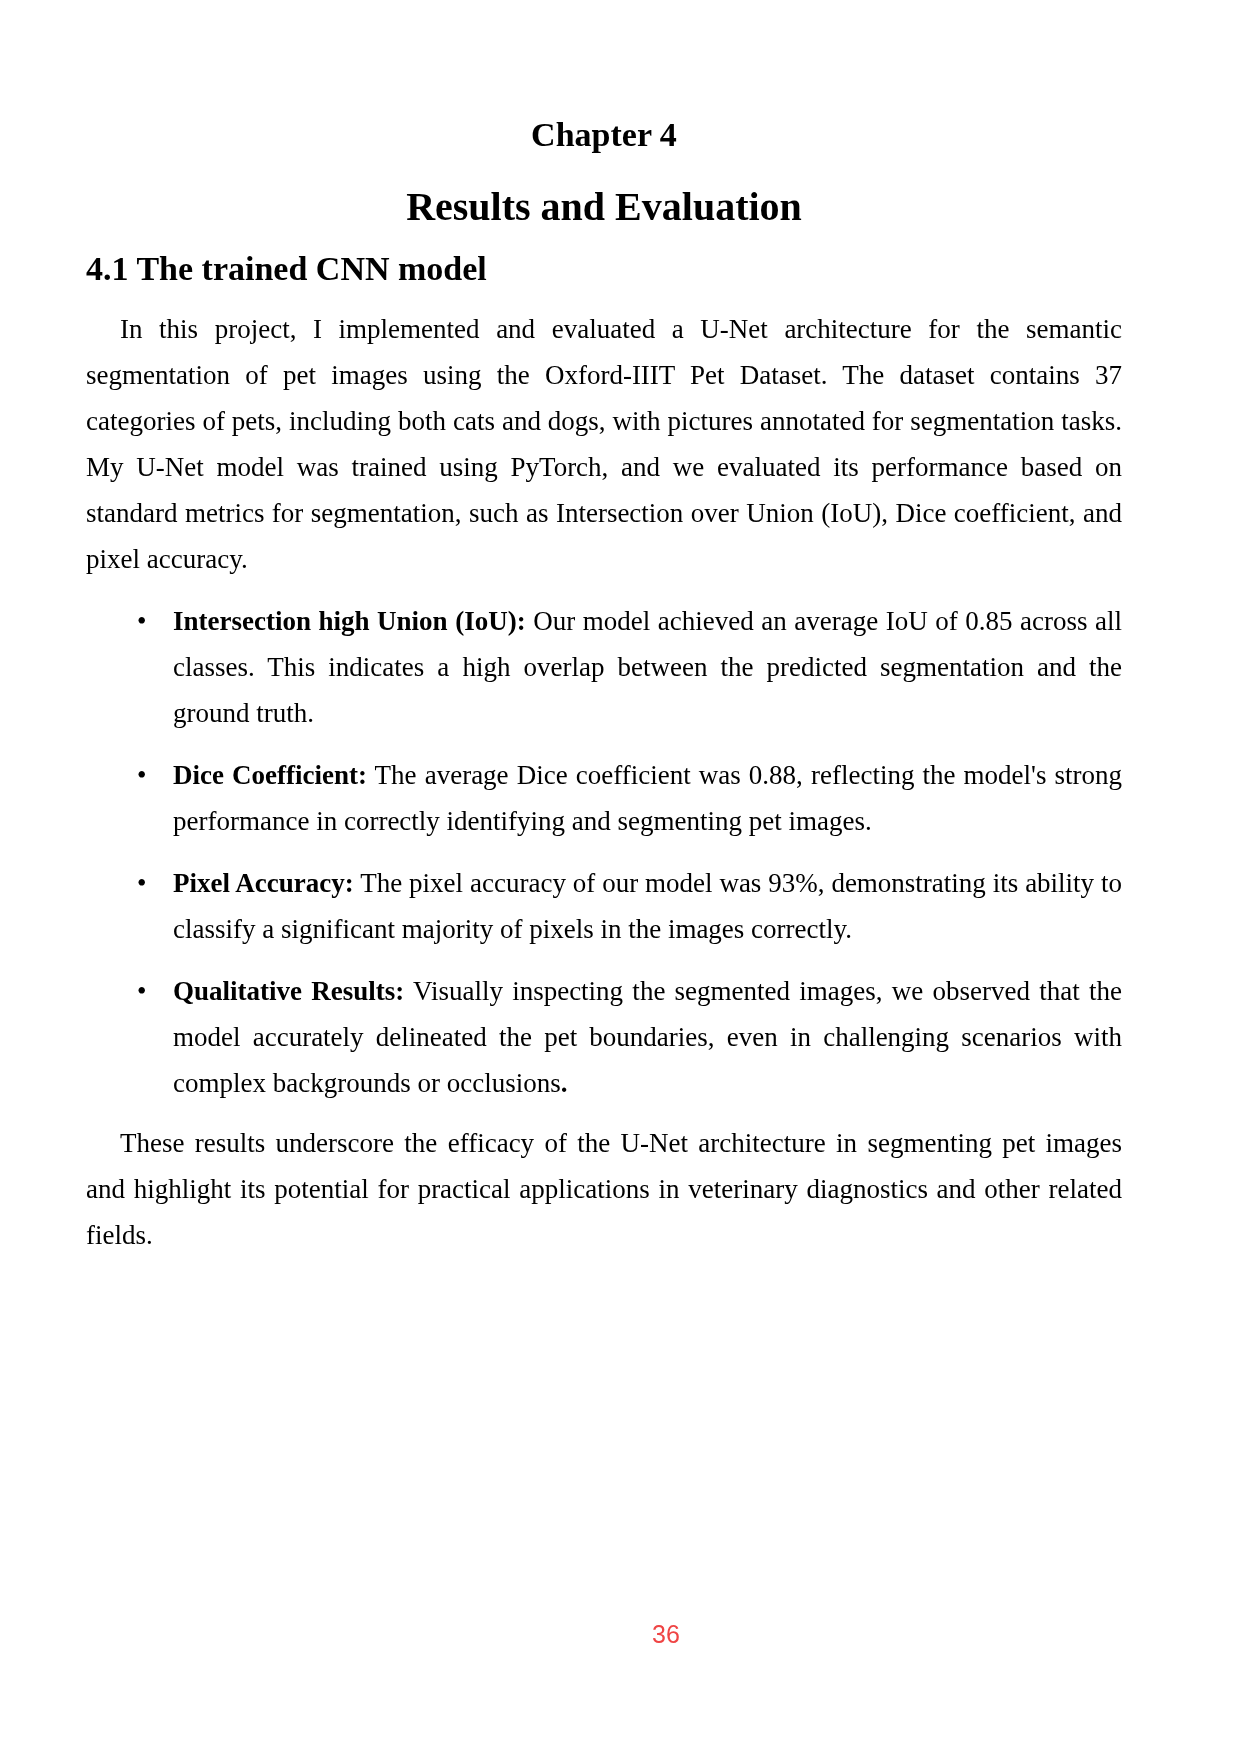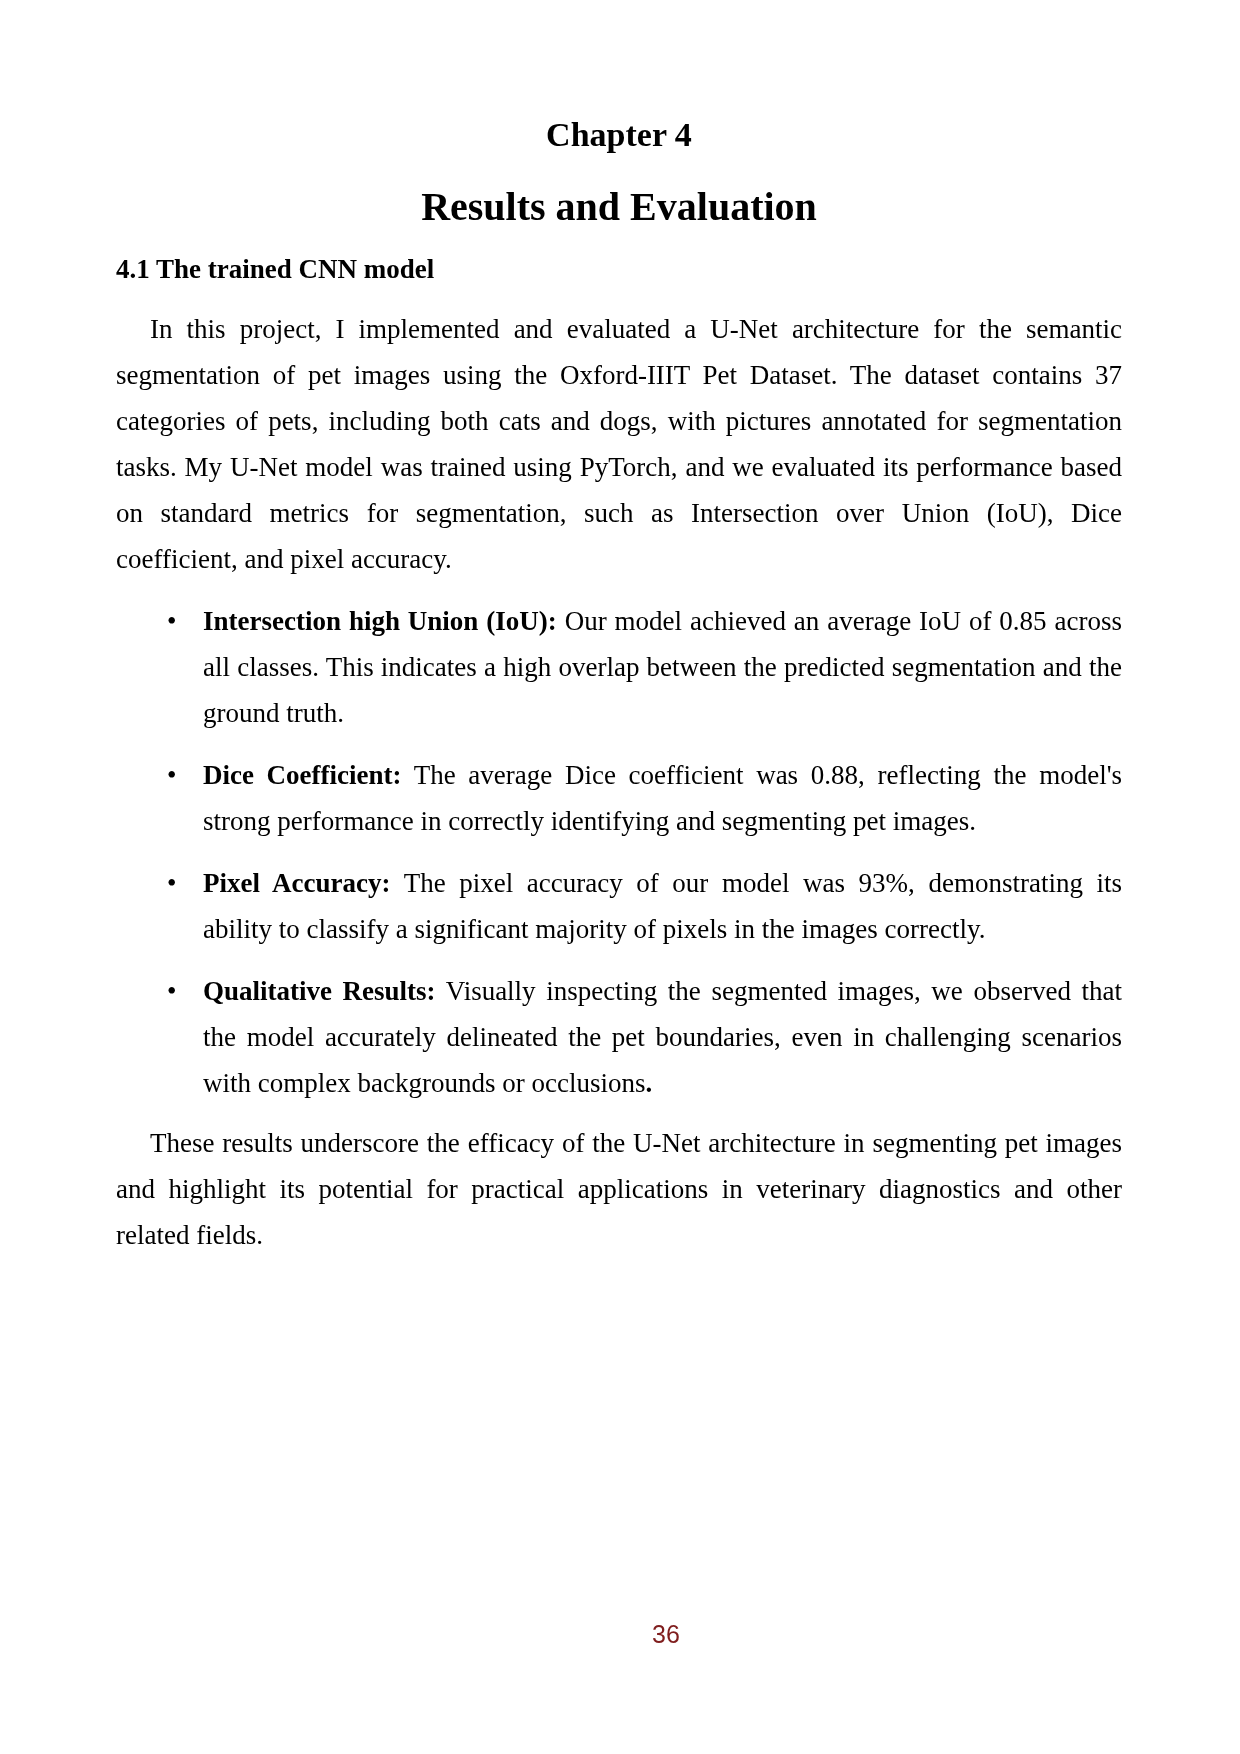--- a/index.html
+++ b/index.html
@@ -9,40 +9,40 @@
   }
   .page {
     position: relative;
     width: 1240px;
     height: 1754px;
     margin: 0 auto;
     background: #ffffff;
     color: #000000;
     font-family: "Liberation Serif", "DejaVu Serif", serif;
     box-sizing: border-box;
-    padding: 112px 118px 0 116px;
+    padding: 112px 118px 0 86px;
     overflow: hidden;
   }
   .chapter-title {
     margin: 0;
     font-size: 34px;
     line-height: 46px;
     font-weight: bold;
     text-align: center;
   }
   .chapter-subtitle {
     margin: 26px 0 0 0;
     font-size: 40px;
     line-height: 46px;
     font-weight: bold;
     text-align: center;
   }
   .section-heading {
     margin: 16px 0 0 0;
-    font-size: 27px;
+    font-size: 34px;
     line-height: 46px;
     font-weight: bold;
     text-align: left;
   }
   .body-par {
     margin: 14px 0 0 0;
     font-size: 27px;
     line-height: 46px;
     text-align: justify;
     text-indent: 34px;
@@ -70,21 +70,21 @@
     font-weight: bold;
   }
   .page-number {
     position: absolute;
     top: 1620px;
     left: 666px;
     transform: translateX(-50%);
     font-family: "Liberation Sans", "DejaVu Sans", sans-serif;
     font-size: 25px;
     line-height: 28px;
-    color: #7f1d1d;
+    color: #ef4444;
   }
 </style>
 </head>
 <body>
 
 <div class="page">
 
   <h1 class="chapter-title">Chapter 4</h1>
 
   <h1 class="chapter-subtitle">Results and Evaluation</h1>

